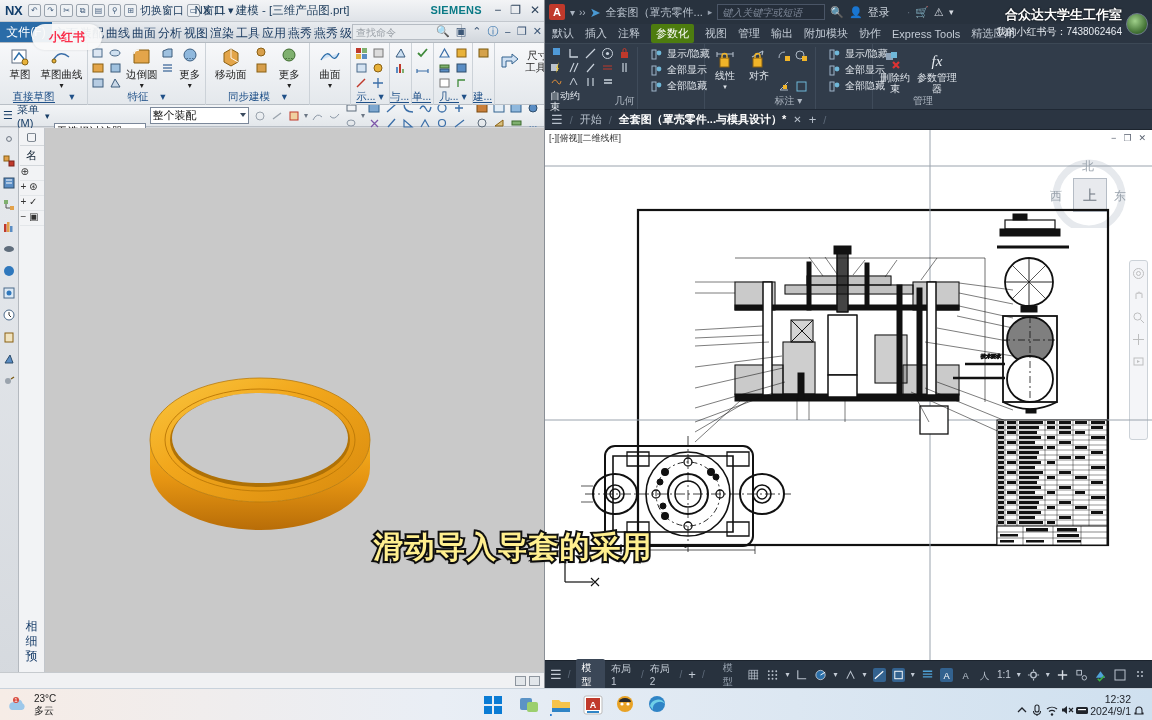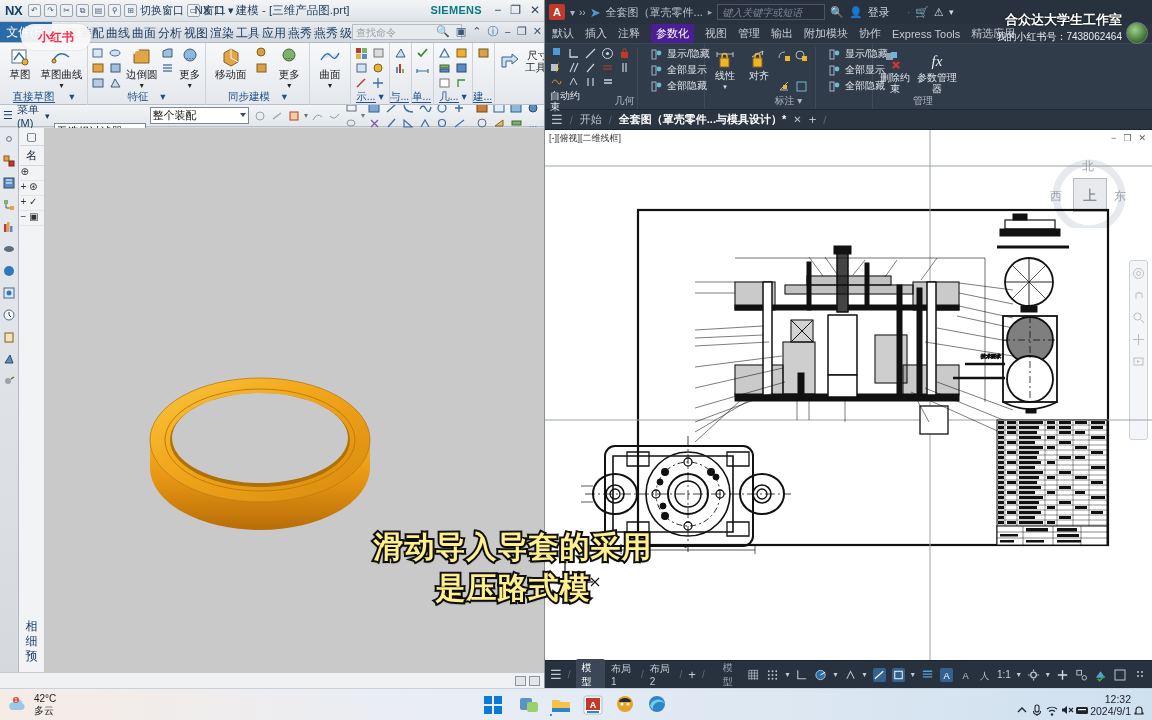--- a/index.html
+++ b/index.html
@@ -66,21 +66,21 @@
   .nx-find {
     position: absolute; left: 352px; top: 2px; width: 110px; height: 16px;
     background: #e8ebee; border: 1px solid #b6bcc3; font-size: 10px;
     color: #9aa0a7; padding: 1px 3px;
   }
   .nx-tabs-right {
     position: absolute; right: 2px; top: 2px; display: flex; gap: 6px;
     align-items: center; font-size: 11px; color: #3d5777;
   }
   .xhs-badge {
-    position: absolute; left: 21px; top: 2px; width: 70px; height: 26px;
+    position: absolute; left: 32px; top: 2px; width: 70px; height: 26px;
     background: #fafafa; border-radius: 13px; z-index: 40;
     display: flex; align-items: center; justify-content: center;
     font-size: 12px; color: #ff2442; font-weight: bold; opacity: .93;
     box-shadow: 0 0 3px rgba(0,0,0,.12);
   }
 
   .nx-ribbon {
     height: 62px; background: linear-gradient(#f7f8fa, #e4e8ec);
     border-bottom: 1px solid #b9bfc6; position: relative; display: flex;
   }
@@ -169,40 +169,40 @@
   }
   .ac-qat { display: flex; gap: 4px; align-items: center; color: #aab3bf; font-size: 10px; }
   .ac-docname { color: #b9c2cd; font-size: 11px; white-space: nowrap; }
   .ac-search {
     width: 108px; height: 16px; background: #252e3a; border: 1px solid #4a5566;
     font-size: 10px; color: #7c8696; padding: 1px 4px; font-style: italic;
   }
   .ac-login { color: #cdd4dd; font-size: 11px; }
   .ac-user-wrap {
     position: absolute; right: 4px; top: 0; height: 44px;
-    display: flex; align-items: flex-end; gap: 4px; padding-top: 1px;
+    display: flex; align-items: center; gap: 4px; padding-top: 1px;
   }
   .ac-user-txt { text-align: right; }
   .ac-studio {
     font-size: 13px; font-weight: bold; color: #ffffff;
     text-shadow: 0 0 2px #000; white-space: nowrap;
   }
   .ac-xhsid { font-size: 10px; color: #e8ecf1; white-space: nowrap; margin-top: 1px; }
   .ac-avatar {
     width: 22px; height: 22px; border-radius: 50%; margin-top: 2px;
     background: radial-gradient(circle at 40% 35%, #9fd08a, #3c6b2f 70%);
     border: 1px solid #6d7b8b;
   }
 
   .ac-tabs {
     height: 20px; background: #2b3542; display: flex; align-items: center;
     gap: 11px; padding: 0 7px; font-size: 11px; color: #c3cbd5;
     border-bottom: 1px solid #3c4855;
   }
-  .ac-tab.active { color: #ffffff; background: #4c1d95; padding: 2px 5px; border-radius: 2px; }
+  .ac-tab.active { color: #ffffff; background: #4d7c0f; padding: 2px 5px; border-radius: 2px; }
 
   .ac-ribbon {
     height: 66px; background: #313c4a; display: flex; position: relative;
     border-bottom: 1px solid #1f2834;
   }
   .acg { position: relative; padding: 3px 5px 0 5px; border-right: 1px solid #3f4b5a; display: flex; }
   .acg-label {
     position: absolute; bottom: 1px; left: 0; right: 0; text-align: center;
     font-size: 10px; color: #aeb7c2;
   }
@@ -1484,32 +1484,31 @@
               <circle cx="5" cy="8" r="1"></circle>
               <circle cx="9" cy="8" r="1"></circle>
             </g>
           </svg>
       </div>
     </div>
   </div>
 
   <div class="subtitle">
     <div>滑动导入导套的采用</div>
-    <div>是压路式模</div>
   </div>
 
   <div id="taskbar">
     <div class="tb-weather">
       <svg width="22" height="22" viewBox="0 0 22 22">
         <path d="M4 16 a4 4 0 0 1 1 -7.8 a5 5 0 0 1 9.5 1 a3.6 3.6 0 0 1 -0.5 6.8 Z" fill="#9dc8ea"></path>
         <path d="M8 3 a3 3 0 1 1 0 6 a3 3 0 0 1 0 -6" fill="#d94a3d"></path>
         <text x="8" y="8" font-size="6" fill="#fff" text-anchor="middle" font-family="sans-serif">1</text>
       </svg>
       <div class="tb-wtxt">
-        <div>42°C</div>
+        <div>23°C</div>
         <div>多云</div>
       </div>
     </div>
 
     <div class="tb-center">
       <div class="win-logo">
           <i></i>
           <i></i>
           <i></i>
           <i></i>

